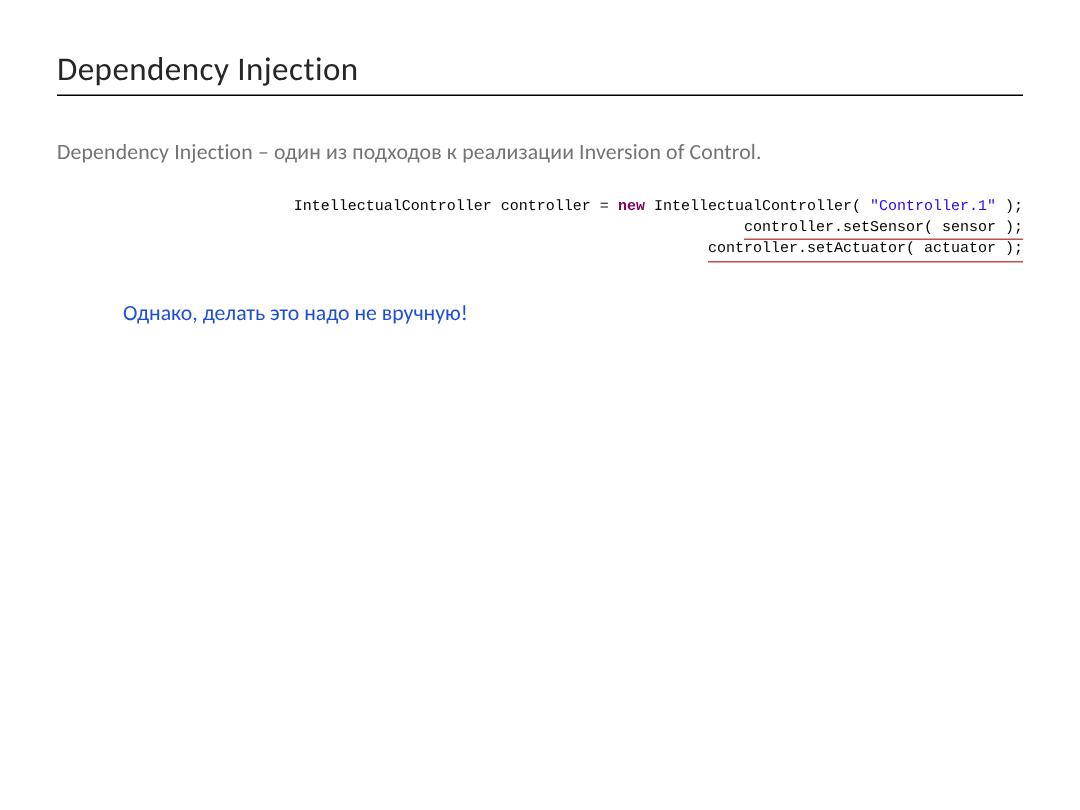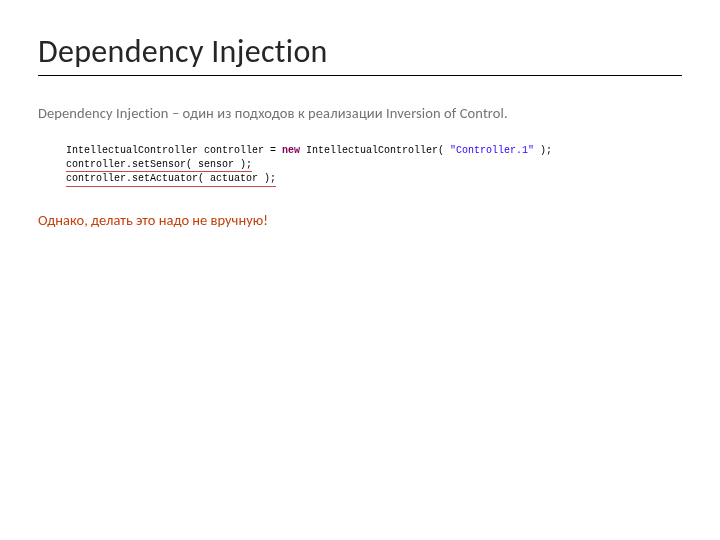--- a/index.html
+++ b/index.html
@@ -9,21 +9,21 @@
     }
     body {
       width: 720px;
       height: 540px;
       background: #ffffff;
       font-family: Calibri, 'Segoe UI', Arial, sans-serif;
       padding: 32px 38px;
       color: #000;
     }
     .slide-title {
-      font-size: 32px;
+      font-size: 22px;
       font-weight: 400;
       color: #262626;
       letter-spacing: 0.3px;
       padding-bottom: 4px;
       border-bottom: 1.5px solid #000;
       margin-bottom: 28px;
     }
     .intro-text {
       font-size: 14.5px;
       color: #737373;
@@ -31,39 +31,41 @@
       letter-spacing: 0.1px;
     }
     .code-block {
       font-family: Consolas, 'Courier New', monospace;
       font-size: 10px;
       color: #000;
       margin-left: 28px;
       margin-bottom: 24px;
       line-height: 1.35;
       white-space: pre;
+      text-align: right;
     }
     .code-line {
       display: inline-block;
     }
     .kw {
       color: #7f0055;
       font-weight: bold;
     }
     .str {
       color: #2a00ff;
     }
     .underlined {
       border-bottom: 1px solid #c0504d;
       padding-bottom: 0px;
       display: inline-block;
     }
     .note-text {
       font-size: 14.5px;
-      color: #c2410c;
+      color: #1d4ed8;
+      margin-left: 44px;
     }
   </style>
 </head>
 <body>
 
 <div class="slide-title">Dependency Injection</div>
 
 <div class="intro-text">Dependency Injection – один из подходов к реализации Inversion of Control.</div>
 
 <div class="code-block"><span class="code-line"><span>IntellectualController controller = </span><span class="kw">new</span><span> IntellectualController( </span><span class="str">"Controller.1"</span><span> );</span></span>

